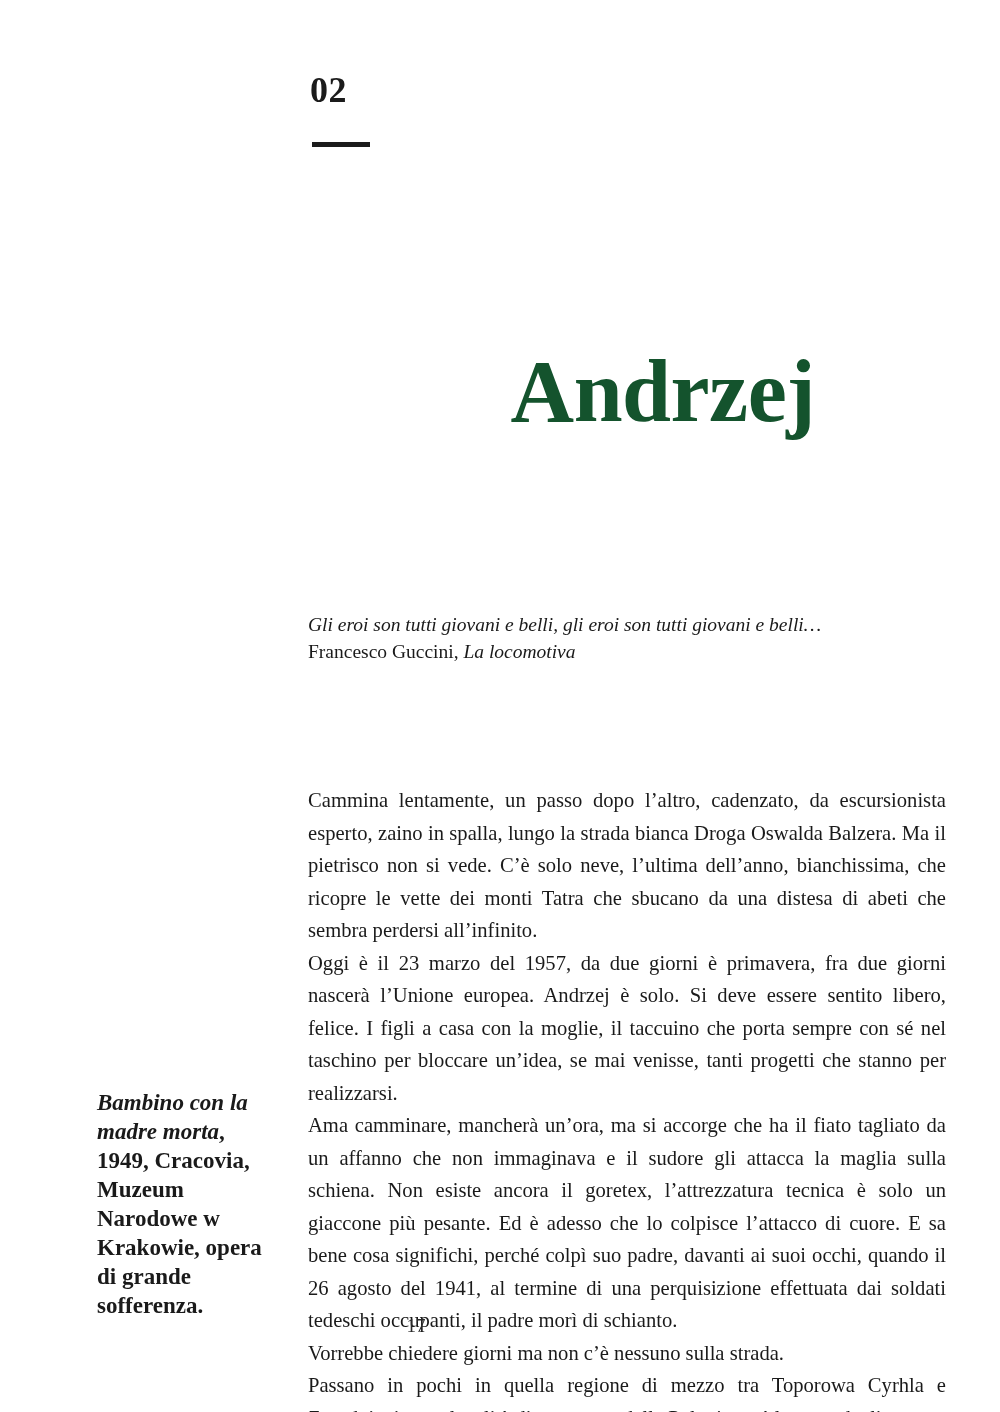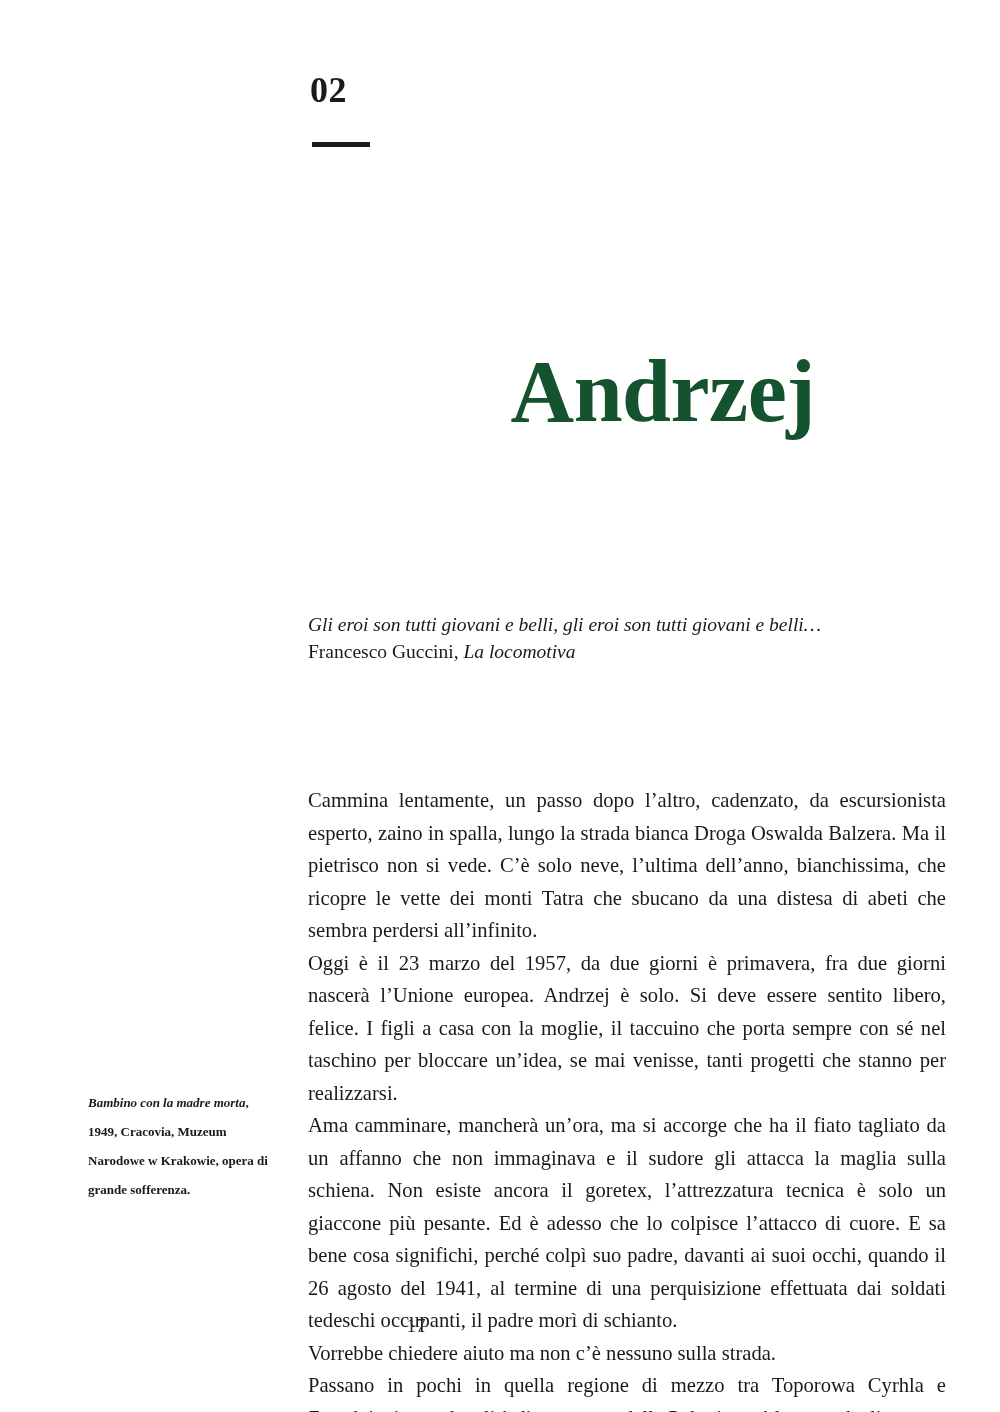--- a/index.html
+++ b/index.html
@@ -101,24 +101,24 @@
     text-justify: inter-word;
     hyphens: manual;
   }
   .body-col p {
     margin: 0;
   }
 
   
   .margin-caption {
     position: absolute;
-    left: 88px;
+    left: 97px;
     top: 1088px;
     width: 185px;
-    font-size: 13px;
+    font-size: 23px;
     line-height: 29px;
     font-weight: bold;
   }
   .margin-caption .work-title {
     font-style: italic;
   }
 
   
   .folio {
     position: absolute;
@@ -144,21 +144,21 @@
 
   <div class="epigraph">
     <p class="epigraph-quote">Gli eroi son tutti giovani e belli, gli eroi son tutti giovani e belli…</p>
     <p class="epigraph-attrib"><span>Francesco Guccini, </span><em>La locomotiva</em></p>
   </div>
 
   <div class="body-col">
     <p>Cammina lentamente, un passo dopo l’altro, cadenzato, da escursionista esperto, zaino in spalla, lungo la strada bianca Droga Oswalda Balzera. Ma il pietrisco non si vede. C’è solo neve, l’ultima dell’anno, bianchissima, che ricopre le vette dei monti Tatra che sbucano da una distesa di abeti che sembra perdersi all’infinito.</p>
     <p>Oggi è il 23 marzo del 1957, da due giorni è primavera, fra due giorni nascerà l’Unione europea. Andrzej è solo. Si deve essere sentito libero, felice. I figli a casa con la moglie, il taccuino che porta sempre con sé nel taschino per bloccare un’idea, se mai venisse, tanti progetti che stanno per realizzarsi.</p>
     <p>Ama camminare, mancherà un’ora, ma si accorge che ha il fiato tagliato da un affanno che non immaginava e il sudore gli attacca la maglia sulla schiena. Non esiste ancora il goretex, l’attrezzatura tecnica è solo un giaccone più pesante. Ed è adesso che lo colpisce l’attacco di cuore. E sa bene cosa significhi, perché colpì suo padre, davanti ai suoi occhi, quando il 26 agosto del 1941, al termine di una perquisizione effettuata dai soldati tedeschi occupanti, il padre morì di schianto.</p>
-    <p>Vorrebbe chiedere aiuto ma non c’è nessuno sulla strada.</p>
+    <p>Vorrebbe chiedere giorni ma non c’è nessuno sulla strada.</p>
     <p>Passano in pochi in quella regione di mezzo tra Toporowa Cyrhla e Zazadnia, in una località di montagna della Polonia così lontana dagli</p>
   </div>
 
   <div class="margin-caption"><span class="work-title">Bambino con la madre morta</span><span>, 1949, Cracovia, Muzeum Narodowe w Krakowie, opera di grande sofferenza.</span></div>
 
   <div class="folio">17</div>
 
 </div>
 
 </body></html>

